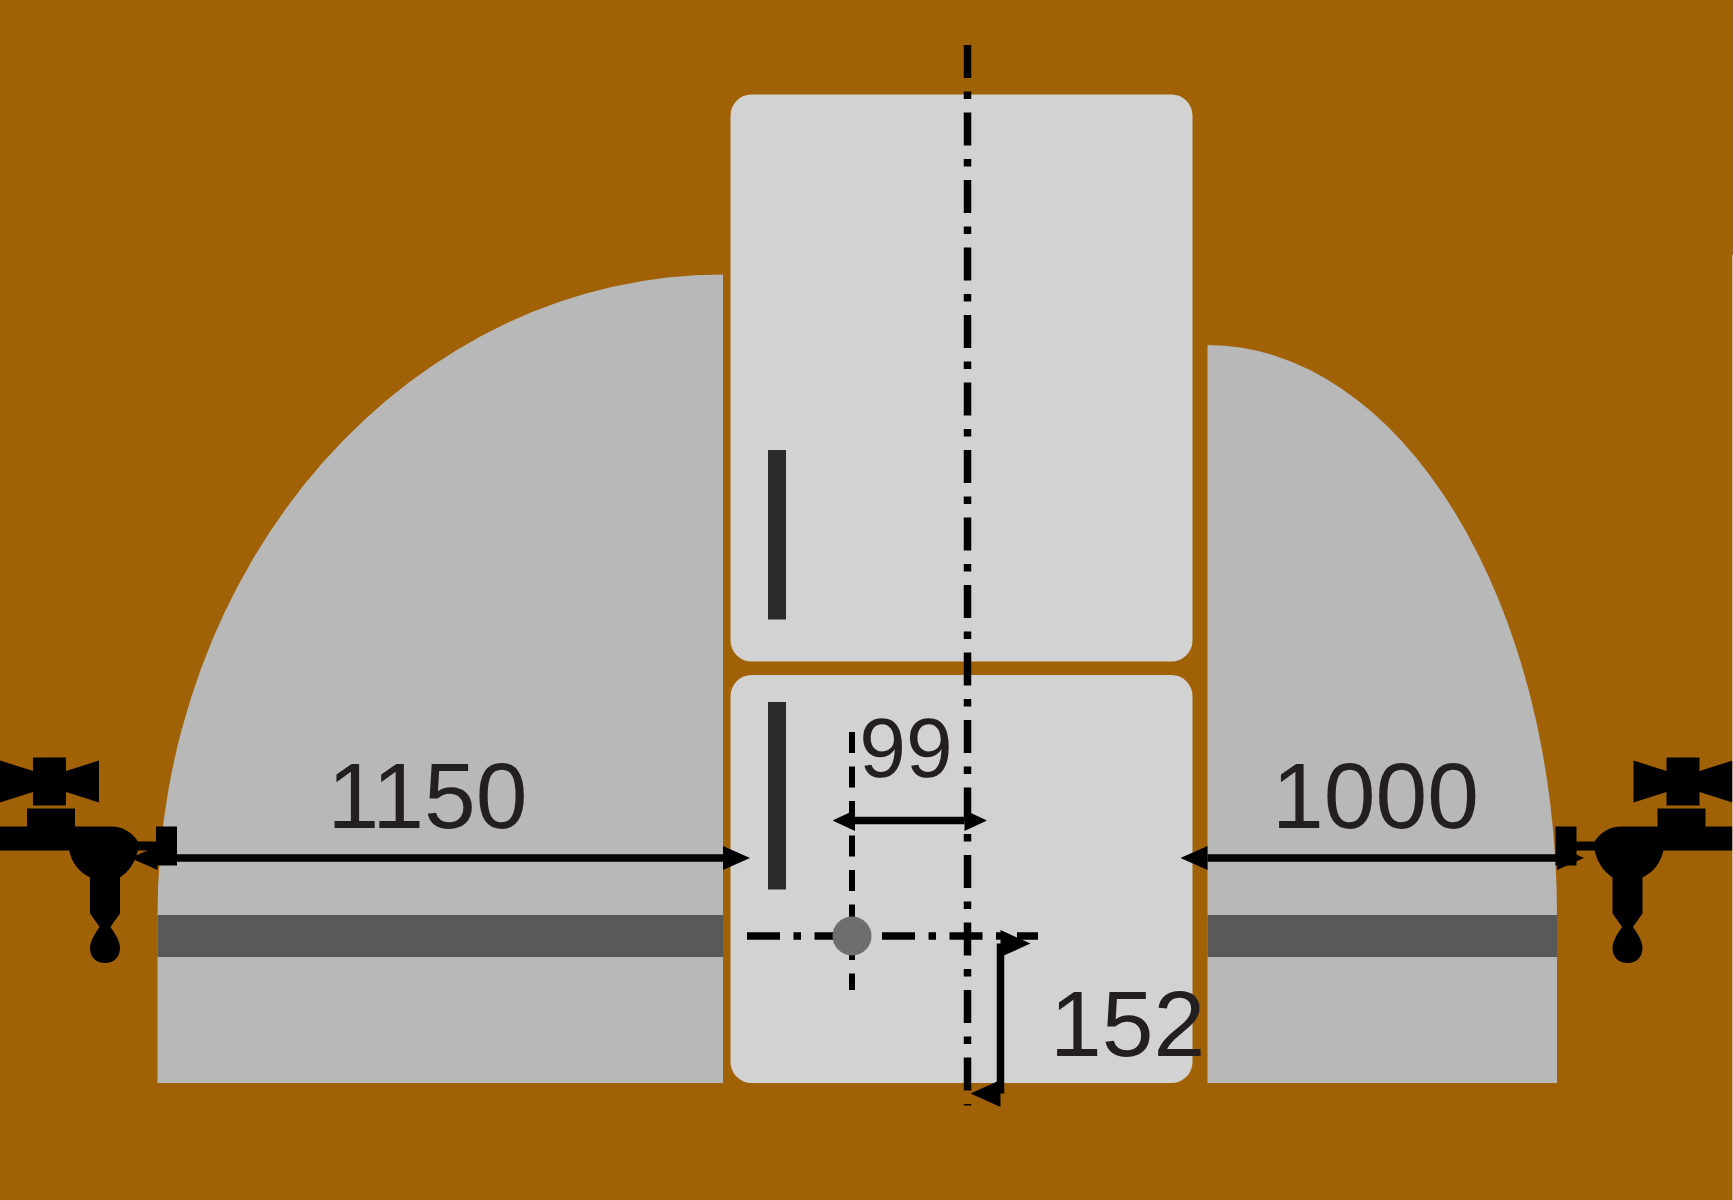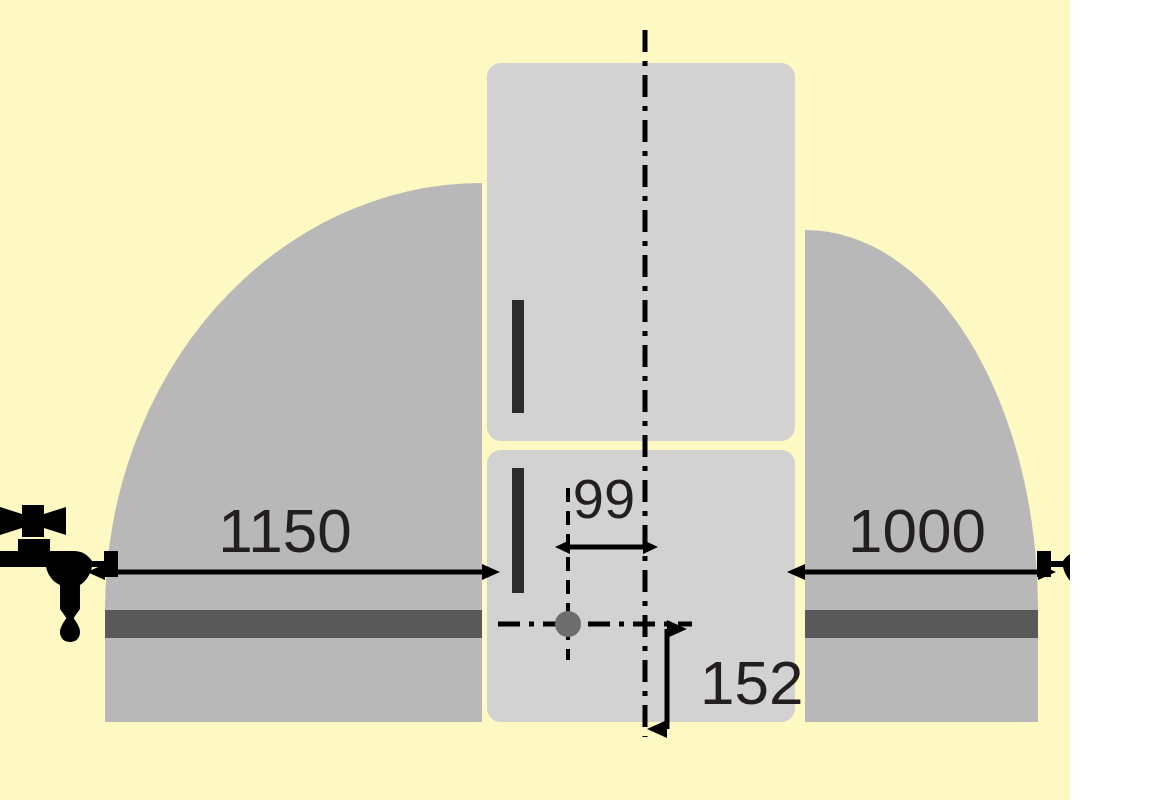--- a/index.html
+++ b/index.html
@@ -5,25 +5,24 @@
   html, body {
     margin: 0;
     padding: 0;
     background: #ffffff;
   }
   body {
     font-family: "Liberation Sans", sans-serif;
   }
   #stage {
     position: relative;
-    width: 1050px;
+    width: 1155px;
     height: 800px;
-    background: #fef9c3;
+    background: #a16207;
     overflow: hidden;
-    padding-left: 20px;
   }
   #diagram {
     position: absolute;
     left: 0;
     top: 0;
   }
   .dim-text {
     font-family: "Liberation Sans", sans-serif;
     font-size: 62px;
     fill: #231f20;

